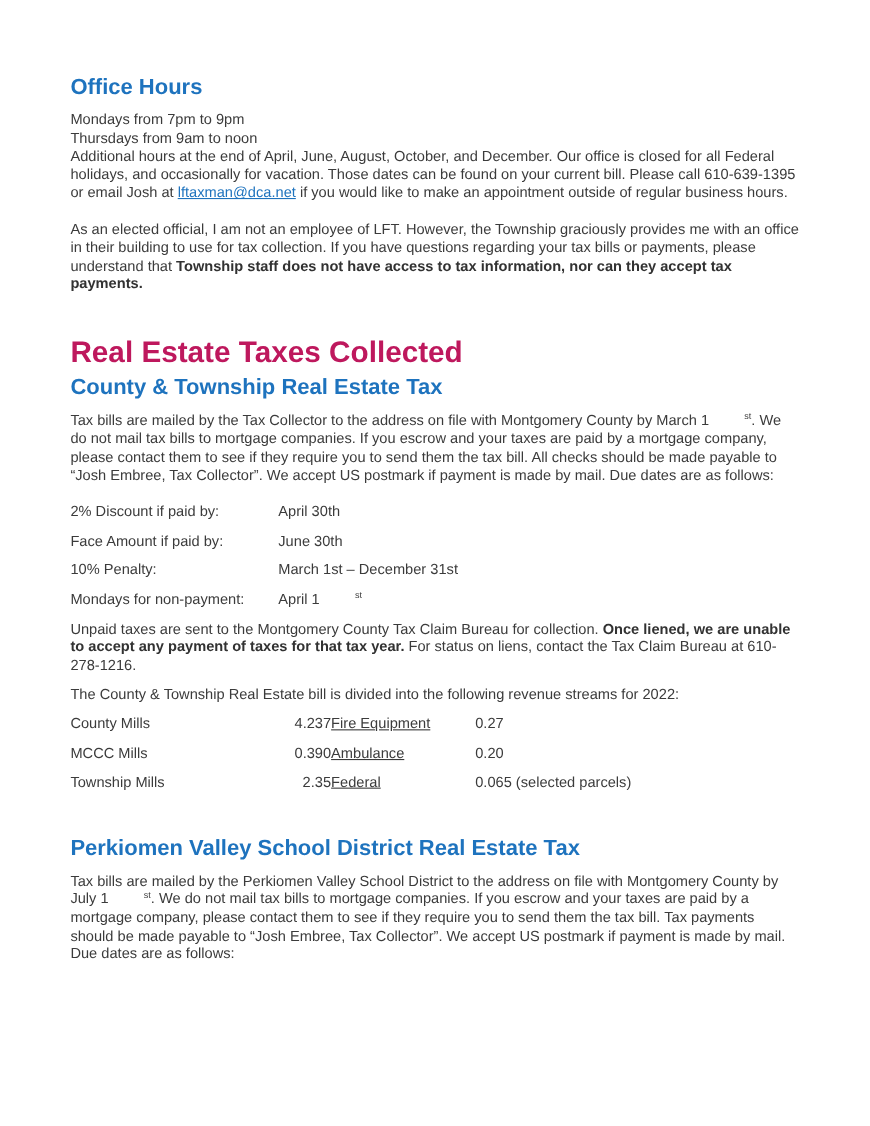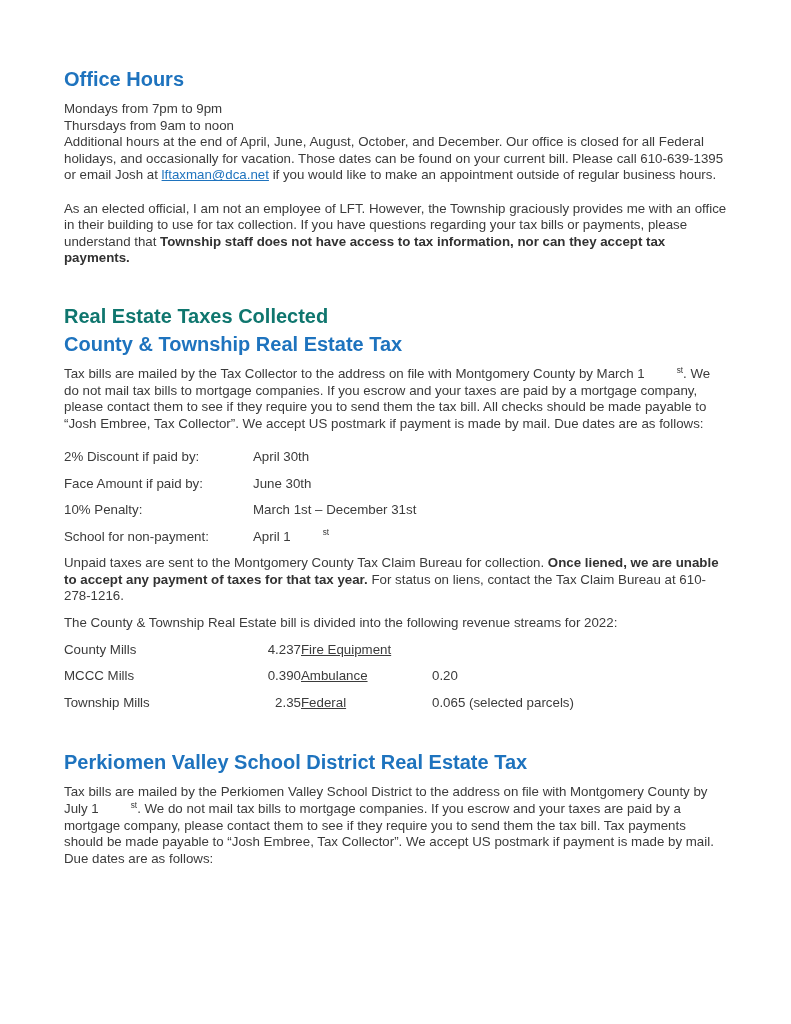--- a/index.html
+++ b/index.html
@@ -11,22 +11,22 @@
   }
   .page {
     box-sizing: border-box;
     width: 791px; height: 948px;
     padding: 67px 64px 0 64px;
     color: #3b3b3b;
     font-size: 13.3px;
     line-height: 16.6px;
   }
   .h1 {
-    color: #0f766e;
-    font-size: 20px;
+    color: #be185d;
+    font-size: 27px;
     line-height: 1.2;
     font-weight: bold;
     margin: 37px 0 4px 0;
   }
   .h2 {
     color: #1e73be;
     font-size: 20px;
     line-height: 1.2;
     font-weight: bold;
     margin: 0 0 10px 0;
@@ -79,34 +79,35 @@
     </div>
     <div class="duerow">
       <span class="duelabel">Face Amount if paid by:</span>
       <span class="dueval"><span>June 30th</span><sup class="sup"></sup></span>
     </div>
     <div class="duerow">
       <span class="duelabel">10% Penalty:</span>
       <span class="dueval"><span>March 1st – December 31st</span><sup class="sup"></sup></span>
     </div>
     <div class="duerow">
-      <span class="duelabel">School for non-payment:</span>
+      <span class="duelabel">Mondays for non-payment:</span>
       <span class="dueval"><span>April 1</span><sup class="sup">st</sup></span>
     </div>
   </div>
 
   <p class="body tight"><span>Unpaid taxes are sent to the Montgomery County Tax Claim Bureau for collection. </span><strong>Once liened, we are unable to accept any payment of taxes for that tax year.</strong><span> For status on liens, contact the Tax Claim Bureau at 610-278-1216.</span></p>
 
   <p class="body tight">The County &amp; Township Real Estate bill is divided into the following revenue streams for 2022:</p>
 
   <div>
     <div class="millrow">
       <span class="mc1">County Mills</span>
       <span class="mc2">4.237</span>
       <span class="mc3">Fire Equipment</span>
+      <span class="mc4">0.27</span>
     </div>
     <div class="millrow">
       <span class="mc1">MCCC Mills</span>
       <span class="mc2">0.390</span>
       <span class="mc3">Ambulance</span>
       <span class="mc4">0.20</span>
     </div>
     <div class="millrow">
       <span class="mc1">Township Mills</span>
       <span class="mc2">2.35</span>

